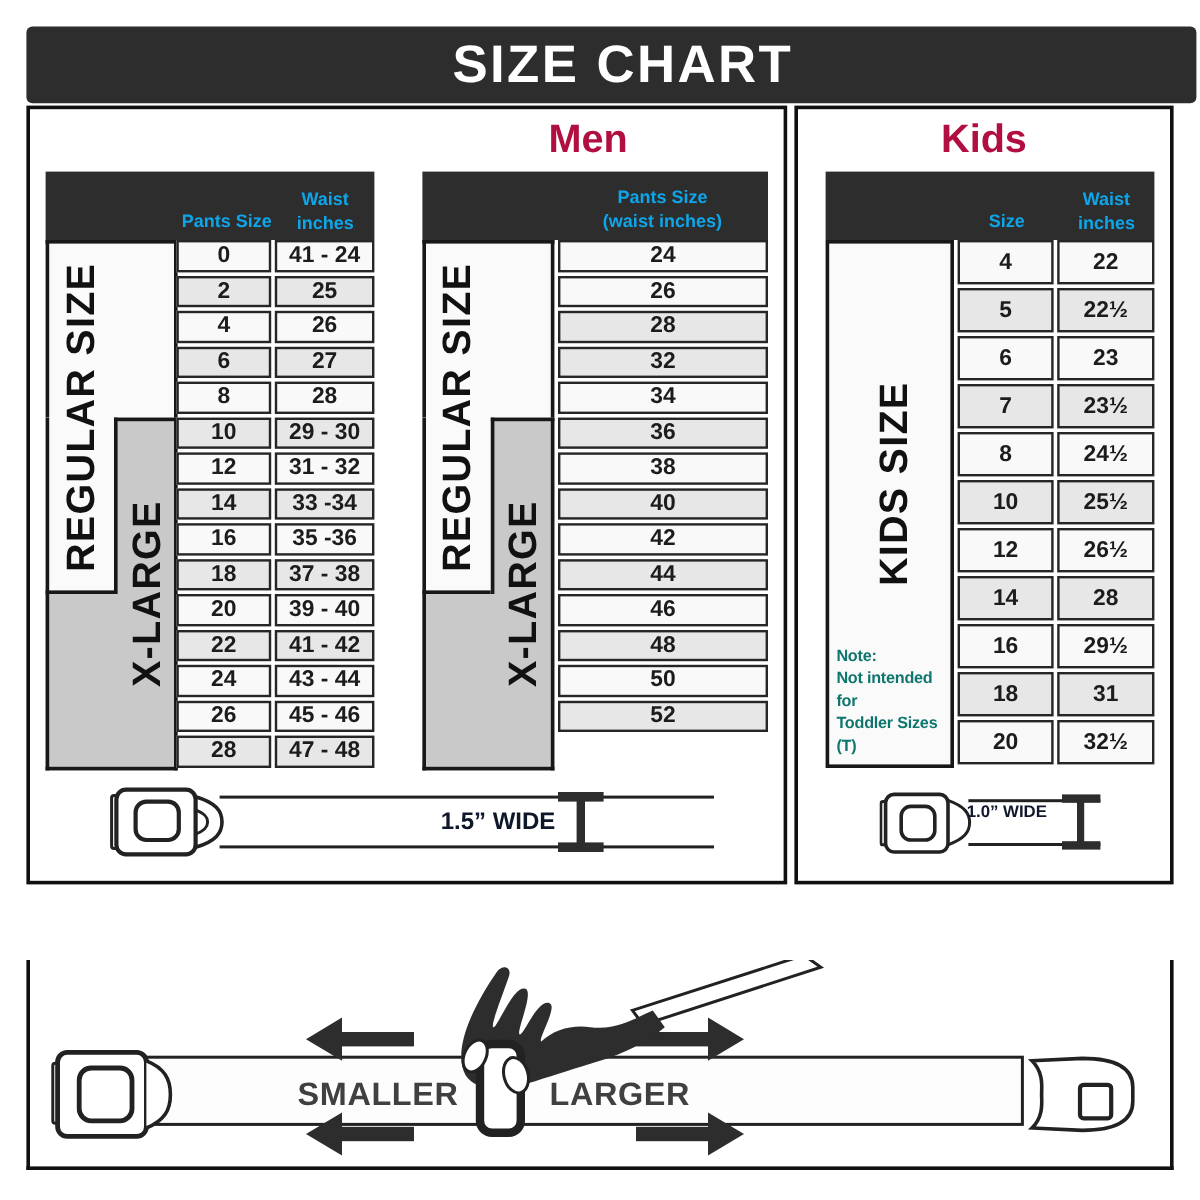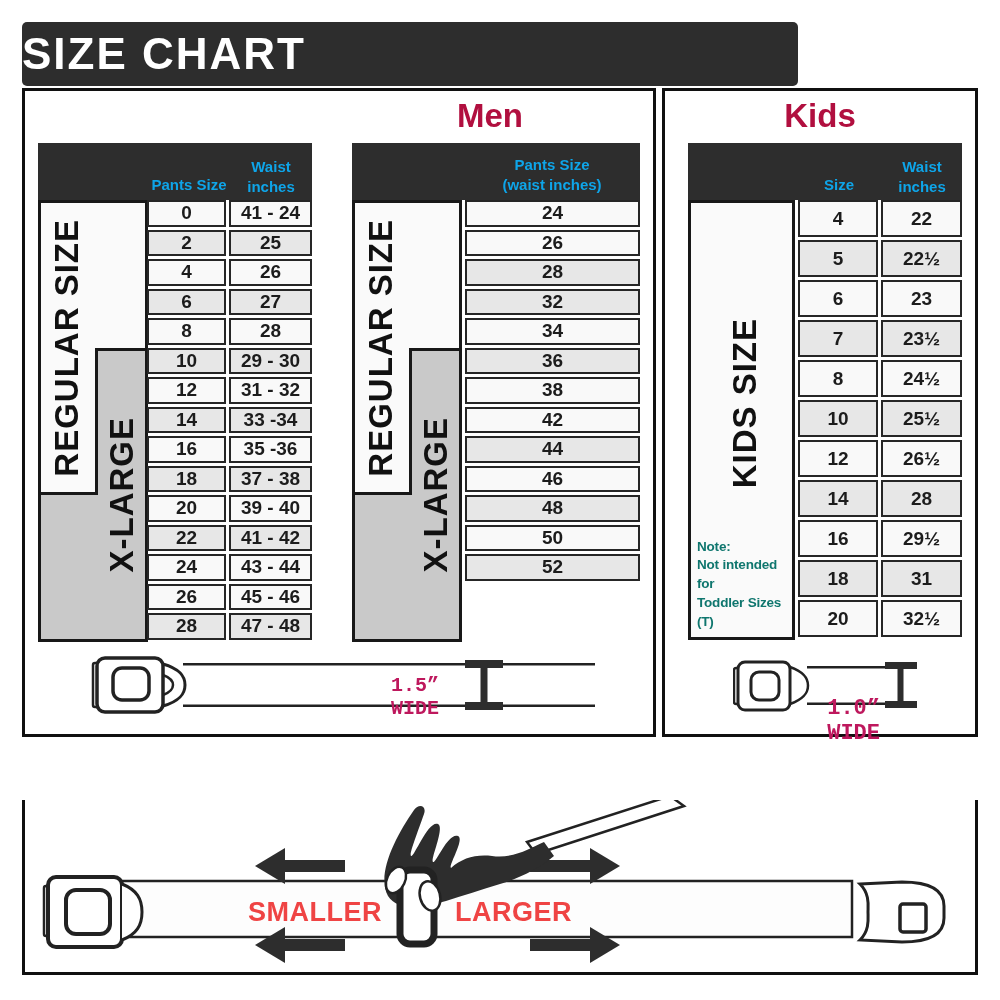--- a/index.html
+++ b/index.html
@@ -6,22 +6,22 @@
     --dark:#2d2d2d; --red:#b10f3f; --line:#1a1a1a;
     --cellborder:#262626; --rowplain:#f9f9f9; --rowshade:#e7e7e7;
     --labelgray:#c9c9c9; --labelwhite:#fafafa;
   }
   html,body{margin:0;padding:0;background:#fff;}
   #page{position:relative;width:1000px;height:1000px;background:#fff;overflow:hidden;
         font-family:"Liberation Sans","DejaVu Sans",sans-serif;color:#1c1c1c;}
   .abs{position:absolute;}
 
   
-  .titlebar{left:22px;top:22px;width:776px;height:64px;background:var(--dark);border-radius:5px;
-            display:flex;align-items:center;justify-content:flex-start;}
+  .titlebar{left:22px;top:22px;width:956px;height:64px;background:var(--dark);border-radius:5px;
+            display:flex;align-items:center;justify-content:center;padding-left:19px;}
   .titlebar span{color:#fff;font-size:44px;font-weight:700;letter-spacing:2px;}
 
   
   .panel{border:3px solid #101010;box-sizing:border-box;background:#fff;}
   #panel-left{left:22px;top:88px;width:634px;height:649px;}
   #panel-right{left:662px;top:88px;width:316px;height:649px;}
 
   .section-heading{color:var(--red);font-size:33px;font-weight:700;text-align:center;line-height:1;}
 
   
@@ -45,27 +45,27 @@
         display:flex;align-items:center;justify-content:center;font-weight:700;font-size:19px;height:26.5px;}
   .shaded .cell{background:var(--rowshade);}
   .w-size{width:79px;margin-right:3px;} .w-waist{width:83px;}
   .m-size{width:175px;}
   .k-size{width:80px;margin-right:3px;} .k-waist{width:81px;}
   .kidrows .cell{height:37px;}
 
   .note{position:absolute;left:6px;right:3px;bottom:5px;font-size:13.5px;font-weight:700;
         line-height:1.4;text-align:left;color:#0f766e;letter-spacing:-0.2px;}
 
-  .beltlabel{font-weight:700;color:#be185d;text-align:center;font-family:Liberation Mono, monospace;}
+  .beltlabel{font-weight:700;color:#0f172a;text-align:center;}
 
   
   .adjustbar{left:22px;top:737px;width:956px;height:63px;background:var(--dark);display:flex;align-items:center;}
   .adjustbar span{color:#fff;font-size:30px;font-weight:700;margin-left:34px;letter-spacing:0.5px;}
   .bottompanel{left:22px;top:800px;width:956px;height:175px;border:3px solid #101010;border-top:none;box-sizing:border-box;}
-  .pulltext{font-size:27px;font-weight:700;color:#ef4444;text-align:left;letter-spacing:0.5px;}
+  .pulltext{font-size:27px;font-weight:700;color:#404040;text-align:right;letter-spacing:0.5px;}
 </style>
 </head>
 <body>
 
 <div id="page">
 
   <div class="abs titlebar">
     <span>SIZE CHART</span>
   </div>
 
@@ -190,20 +190,23 @@
         <div class="cell m-size">32</div>
       </div>
       <div class="cellrow">
         <div class="cell m-size">34</div>
       </div>
       <div class="cellrow shaded">
         <div class="cell m-size">36</div>
       </div>
       <div class="cellrow">
         <div class="cell m-size">38</div>
+      </div>
+      <div class="cellrow shaded">
+        <div class="cell m-size">40</div>
       </div>
       <div class="cellrow">
         <div class="cell m-size">42</div>
       </div>
       <div class="cellrow shaded">
         <div class="cell m-size">44</div>
       </div>
       <div class="cellrow">
         <div class="cell m-size">46</div>
       </div>
@@ -305,21 +308,21 @@
     <rect x="18" y="17" width="28" height="28" rx="8" fill="#fff" stroke="#222" stroke-width="3"></rect>
     <path d="M57,12 C71,17 75,23 75,30.5 C75,38 71,44 57,49" fill="none" stroke="#222" stroke-width="2.5"></path>
     <rect x="74" y="11" width="110" height="2.5" fill="#222"></rect>
     <rect x="74" y="47.5" width="110" height="2.5" fill="#222"></rect>
     <g>
       <rect x="152" y="7" width="32" height="7" fill="#2d2d2d"></rect>
       <rect x="152" y="46" width="32" height="7" fill="#2d2d2d"></rect>
       <rect x="164.5" y="10" width="6" height="40" fill="#2d2d2d"></rect>
     </g>
   </svg>
-  <div class="abs beltlabel" style="left:798px;top:696px;width:82px;font-size:22px;text-align:right;">1.0” WIDE</div>
+  <div class="abs beltlabel" style="left:798px;top:668px;width:82px;font-size:14px;">1.0” WIDE</div>
 
   <div class="abs bottompanel"></div>
 
   <svg class="abs" style="left:22px;top:800px;" width="956" height="175" viewBox="0 0 956 175">
 
     <rect x="100" y="81" width="730" height="56" fill="#fdfdfd" stroke="#222" stroke-width="2.5"></rect>
 
     <rect x="22" y="86" width="10" height="50" rx="2" fill="#fff" stroke="#222" stroke-width="2.5"></rect>
     <rect x="26" y="77" width="74" height="70" rx="8" fill="#fff" stroke="#222" stroke-width="4"></rect>
     <rect x="44" y="90" width="44" height="44" rx="10" fill="#fff" stroke="#222" stroke-width="4"></rect>

